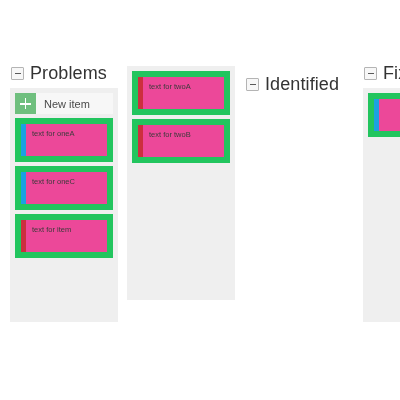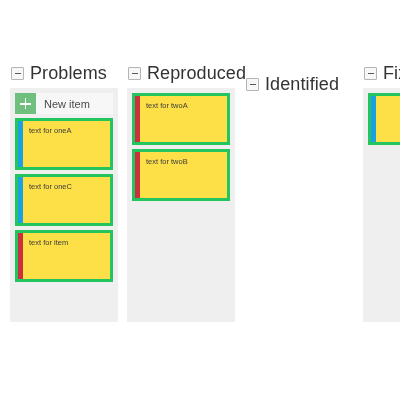--- a/index.html
+++ b/index.html
@@ -104,23 +104,23 @@
   }
   .new-item-label {
     font-size: 11px;
     color: #4a4a4a;
     padding-left: 8px;
     white-space: nowrap;
   }
 
   .card {
     display: flex;
-    background: #fde047;
-    border: 3px solid #22c55e;
-    height: 52px;
+    background: #ec4899;
+    border: 6px solid #22c55e;
+    height: 44px;
     margin-bottom: 4px;
     box-sizing: border-box;
     cursor: pointer;
   }
   .card-accent {
     width: 5px;
     flex: 0 0 auto;
   }
   .card-text {
     font-size: 7.5px;
@@ -155,26 +155,20 @@
           <div class="card-accent" style="background: rgb(27, 161, 226);"></div>
           <div class="card-text">text for oneC</div>
         </div>
         <div class="card">
           <div class="card-accent" style="background: rgb(204, 47, 62);"></div>
           <div class="card-text">text for item</div>
         </div>
       </div>
     </div>
     <div class="column" style="left: 127px;">
-      <div class="column-header">
-        <span class="collapse-toggle">
-          <span class="bar"></span>
-        </span>
-        <span class="column-title">Reproduced</span>
-      </div>
       <div class="column-body">
         <div class="card">
           <div class="card-accent" style="background: rgb(204, 47, 62);"></div>
           <div class="card-text">text for twoA</div>
         </div>
         <div class="card">
           <div class="card-accent" style="background: rgb(204, 47, 62);"></div>
           <div class="card-text">text for twoB</div>
         </div>
       </div>

